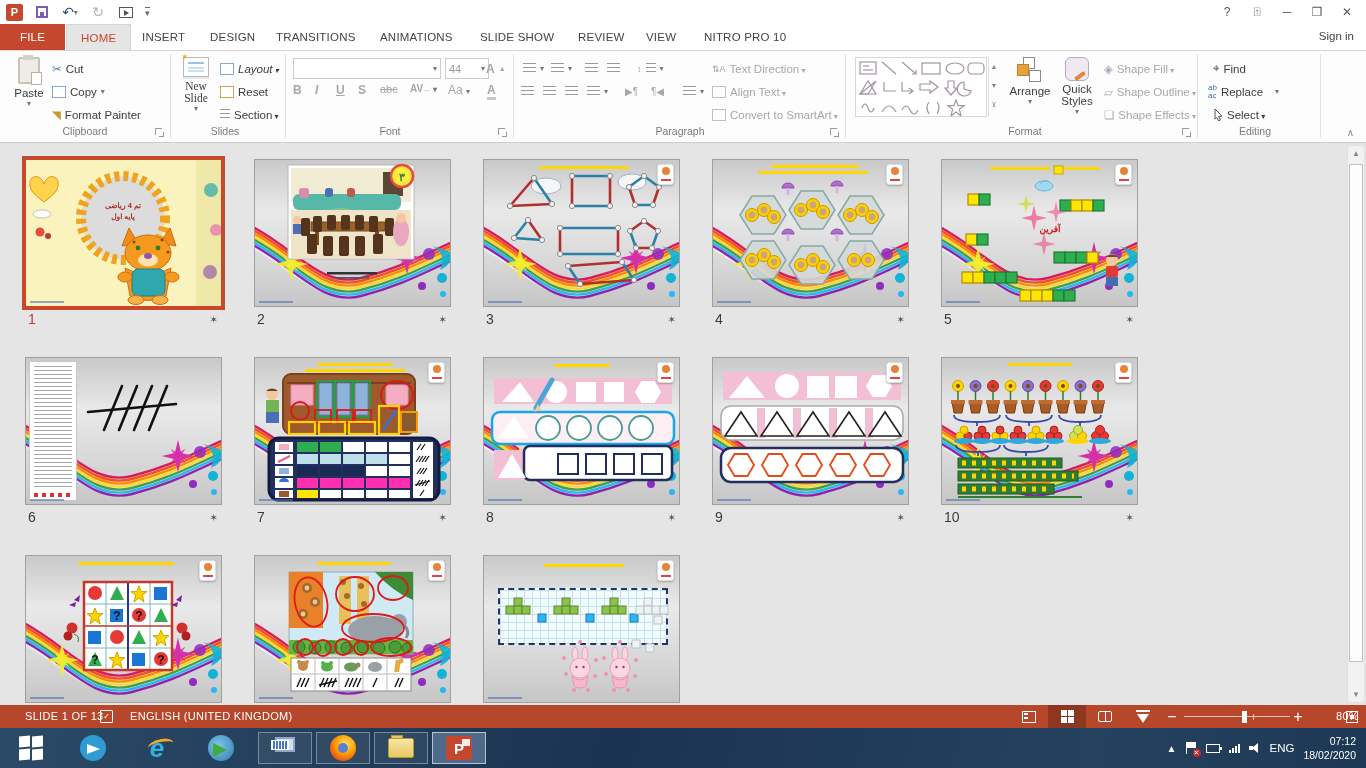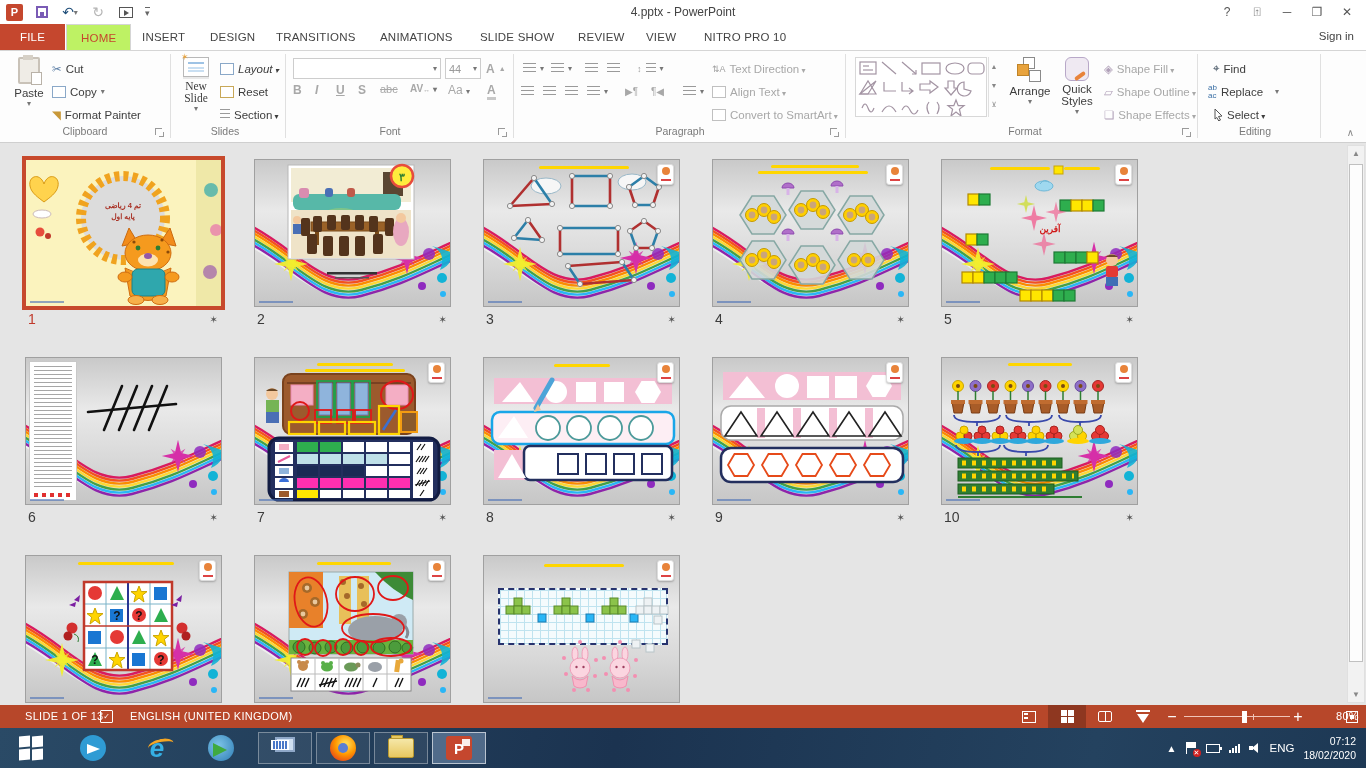--- a/index.html
+++ b/index.html
@@ -20,21 +20,21 @@
   .present:after { content:""; position:absolute; left:4px; top:2px; border-left:5px solid #555; border-top:3px solid transparent; border-bottom:3px solid transparent; }
   .qdrop { color:#666; font-size:9px; border-top:1px solid #666; line-height:8px; padding-top:1px; }
   #title-text { position:absolute; top:5px; left:0; right:0; text-align:center; font-size:12px; color:#444; }
   .winctl { position:absolute; top:0; right:4px; display:flex; height:24px; }
   .winctl span { width:30px; height:24px; display:flex; align-items:center; justify-content:center; color:#555; font-size:12px; }
 
   
   #tabrow { position:absolute; left:0; top:24px; width:1366px; height:26px; background:#fff; }
   .tab { position:absolute; top:0; height:26px; display:flex; align-items:center; padding:0 14px; font-size:11.5px; color:#444; letter-spacing:.2px; }
   .tab.file { background:#c5472e; color:#fff; padding:0 20px; }
-  .tab.active { background:#bef264; color:#c5472e; border:1px solid #d5d5d5; border-bottom:none;text-align:right; }
+  .tab.active { background:#e5e5e5; color:#c5472e; border:1px solid #d5d5d5; border-bottom:none;text-align:right; }
   #signin { position:absolute; right:12px; top:6px; font-size:11.5px; color:#444; }
 
   
   #ribbon { position:absolute; left:0; top:50px; width:1366px; height:93px; background:#fdfdfd; border-top:1px solid #d5d5d5; border-bottom:1px solid #cfcfcf; }
   .gsep { position:absolute; top:3px; width:1px; height:84px; background:#e0e0e0; }
   .glabel { position:absolute; top:74px; font-size:10.5px; color:#7a7a7a; text-align:center; }
   .dlg { position:absolute; width:9px; height:9px; }
   .dlg:before { content:""; position:absolute; left:0; top:0; width:6px; height:6px; border-left:1px solid #9a9a9a; border-top:1px solid #9a9a9a; }
   .dlg:after { content:""; position:absolute; right:0; bottom:0; width:4px; height:4px; border-right:1px solid #9a9a9a; border-bottom:1px solid #9a9a9a; }
   .rbtn { position:absolute; display:flex; align-items:center; gap:4px; font-size:11.5px; color:#3d3d3d; height:21px; }
@@ -178,21 +178,20 @@
       <span class="qicon">
           <span class="saveicon"></span>
         </span>
       <span class="qicon undo">↶<span class="ddb">▾</span></span>
       <span class="qicon redo">↻</span>
       <span class="qicon">
           <span class="present"></span>
         </span>
       <span class="qdrop">▾</span>
     </div>
-    <div id="title-text">4.pptx - PowerPoint</div>
     <div class="winctl">
       <span>?</span>
       <span>⍐</span>
       <span>─</span>
       <span>❐</span>
       <span>✕</span>
     </div>
   </div>
 
   <div id="tabrow">
@@ -252,21 +251,21 @@
         <span class="lines sm"></span>
         <span class="dd">Section</span>
       </div>
     <div class="glabel" style="left:175px; width:100px;">Slides</div>
     <div class="gsep" style="left:285px"></div>
 
     <div class="combo" style="left:293px; top:7px; width:148px;">
         <span></span>
         <span class="ddb">▾</span>
       </div>
-    <div class="combo" style="left:445px; top:7px; width:36px;">
+    <div class="combo" style="left:445px; top:7px; width:44px;">
         <span>44</span>
         <span class="ddb">▾</span>
       </div>
     <div class="rbtn dis" style="left:486px; top:7px;">
         <span class="glyph">A</span>
         <span style="font-size:7px;color:#a8a8a8">▲</span>
       </div>
 
     <div class="glyph abs" style="left:293px; top:32px;">B</div>
     <div class="glyph abs" style="left:315px; top:32px; font-style:italic;">I</div>

